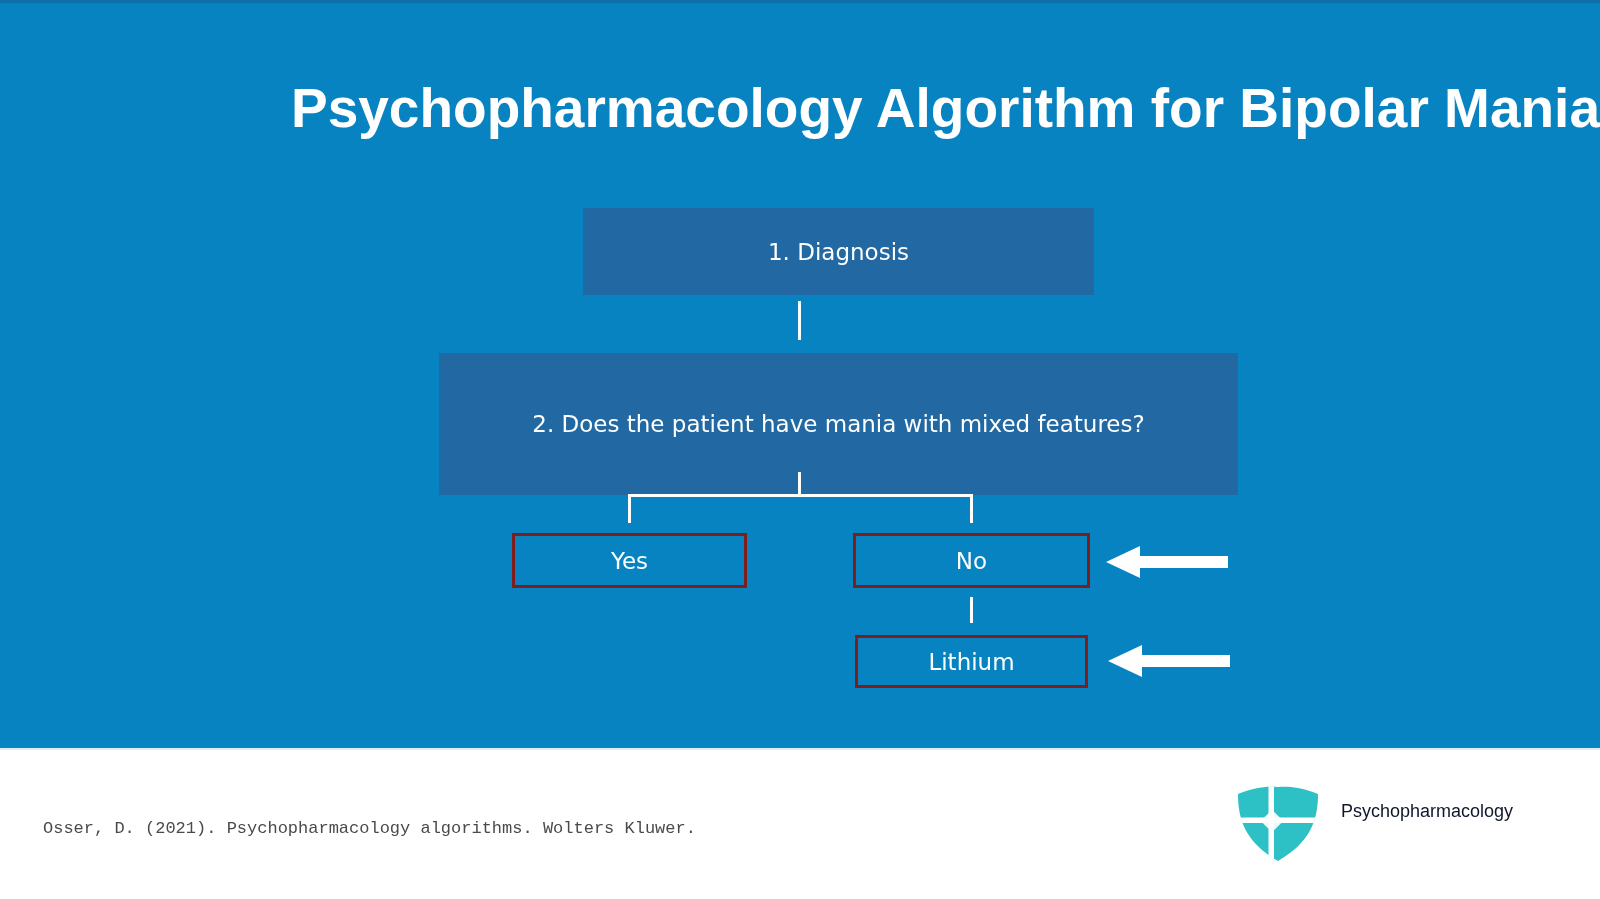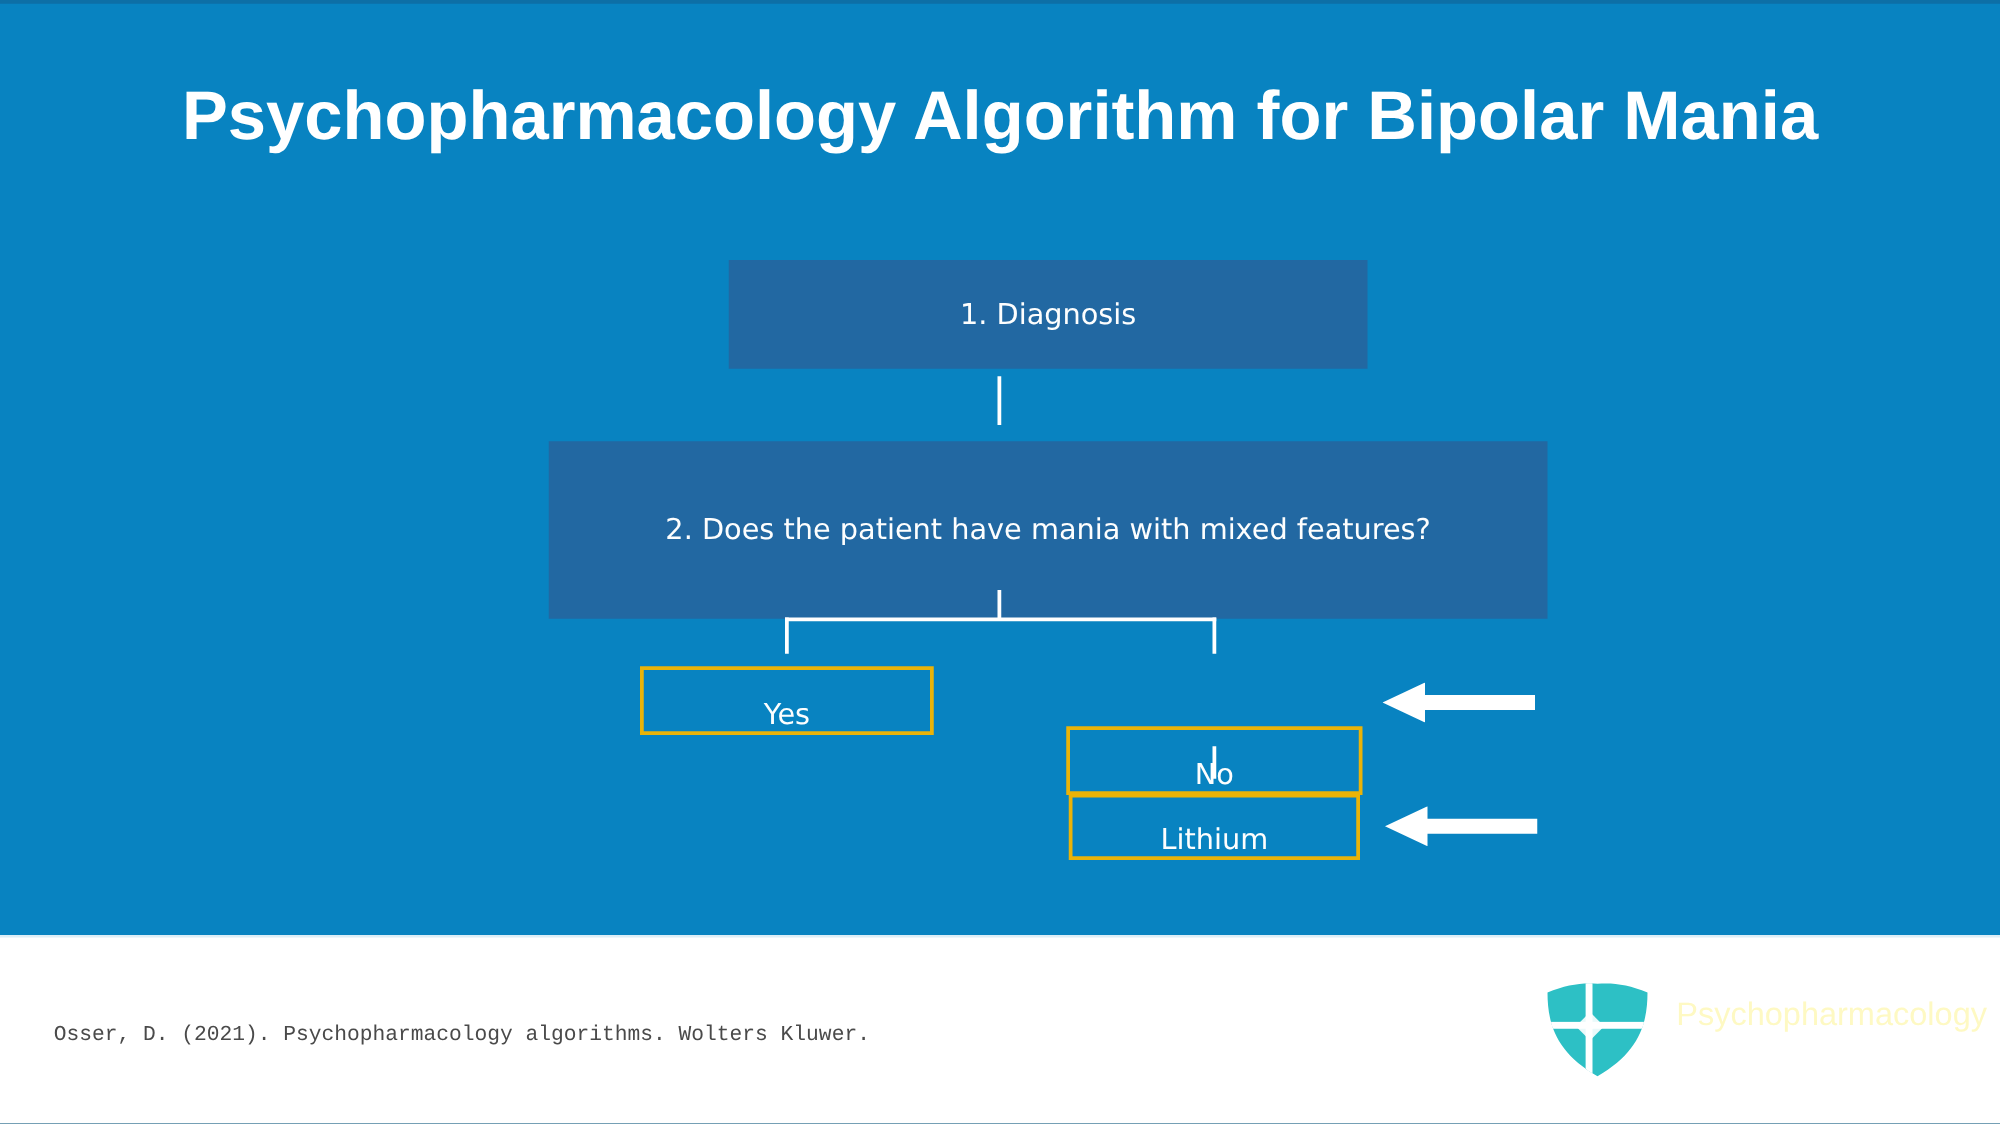--- a/index.html
+++ b/index.html
@@ -3,34 +3,34 @@
 <meta charset="utf-8">
 <style>
   html,body{margin:0;padding:0;background:#222;}
   .slide{
     position:relative;width:1600px;height:899px;overflow:hidden;
     background:#0883c1;
     font-family:"DejaVu Sans","Liberation Sans",sans-serif;
   }
   .top-edge{position:absolute;left:0;top:0;width:1600px;height:3px;background:#0d6fa6;}
   .title{
-    position:absolute;left:0;top:60px;width:1600px;text-align:center;
+    position:absolute;left:0;top:76px;width:1600px;text-align:right;
     color:#ffffff;font-family:"Liberation Sans",sans-serif;
     font-size:55px;font-weight:bold;letter-spacing:0px;
   }
   .node{
     position:absolute;display:flex;align-items:center;justify-content:center;
     color:#fdfefe;font-size:23px;box-sizing:border-box;text-align:center;
   }
   .filled{background:#2268a2;margin-left:38px;}
-  .outlined{border:3px solid #eab308;background:transparent;align-items:flex-end;}
+  .outlined{border:3px solid #7f1d1d;background:transparent;}
   .box1{left:545px;top:208px;width:511px;height:87px;}
   .box2{left:401px;top:353px;width:799px;height:142px;}
   .yes{left:512px;top:533px;width:235px;height:55px;}
-  .no{left:853px;top:533px;width:237px;height:55px;margin-top:48px;}
+  .no{left:853px;top:533px;width:237px;height:55px;}
   .lithium{left:855px;top:635px;width:233px;height:53px;}
   .line{position:absolute;background:#ffffff;}
   .conn1{left:798px;top:301px;width:3px;height:39px;}
   .stub2{left:798px;top:472px;width:3px;height:23px;}
   .bracket-h{left:628px;top:494px;width:345px;height:3px;}
   .bracket-vl{left:628px;top:494px;width:3px;height:29px;}
   .bracket-vr{left:970px;top:494px;width:3px;height:29px;}
   .conn-no{left:970px;top:597px;width:3px;height:26px;}
   .arrow{position:absolute;width:122px;height:32px;}
   .arrow1{left:1106px;top:546px;}
@@ -39,21 +39,21 @@
     position:absolute;left:0;top:748px;width:1600px;height:151px;
     background:#ffffff;border-top:2px solid #dceef7;box-sizing:border-box;
   }
   .citation{
     position:absolute;left:43px;top:819px;
     font-family:Liberation Mono, monospace;font-size:17px;color:#4a4a4a;
   }
   .logo-shield{position:absolute;left:1233px;top:784px;}
   .logo-text{
     position:absolute;left:1341px;top:797px;
-    font-family:"Liberation Sans",sans-serif;font-size:26px;line-height:29px;color:#fef9c3;
+    font-family:"Liberation Sans",sans-serif;font-size:18px;line-height:29px;color:#0f172a;
   }
 </style>
 </head>
 <body>
 
 <div class="slide">
 
   <div class="top-edge"></div>
 
   <div class="title">Psychopharmacology Algorithm for Bipolar Mania</div>

